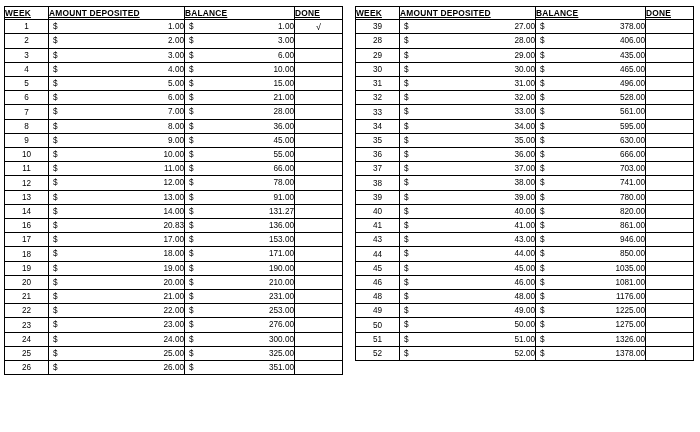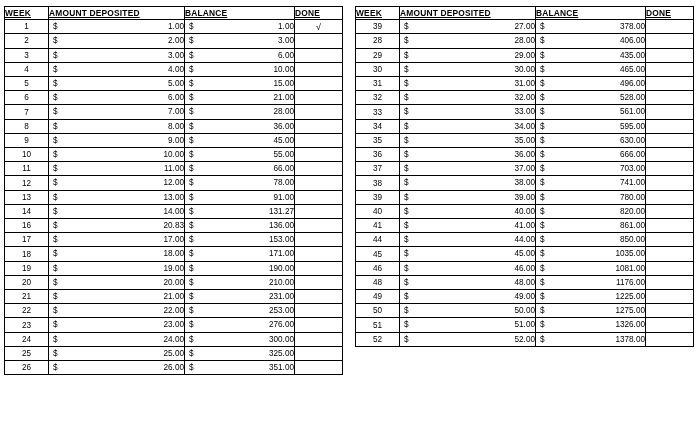--- a/index.html
+++ b/index.html
@@ -600,20 +600,32 @@
               <span class="cur">$</span>
               <span class="amt">41.00</span>
             </td>
             <td class="money bal">
               <span class="cur">$</span>
               <span class="amt">861.00</span>
             </td>
             <td class="done"></td>
           </tr>
           <tr>
+            <td class="week">43</td>
+            <td class="money dep">
+              <span class="cur">$</span>
+              <span class="amt">43.00</span>
+            </td>
+            <td class="money bal">
+              <span class="cur">$</span>
+              <span class="amt">946.00</span>
+            </td>
+            <td class="done"></td>
+          </tr>
+          <tr>
             <td class="week">44</td>
             <td class="money dep">
               <span class="cur">$</span>
               <span class="amt">44.00</span>
             </td>
             <td class="money bal">
               <span class="cur">$</span>
               <span class="amt">850.00</span>
             </td>
             <td class="done"></td>

